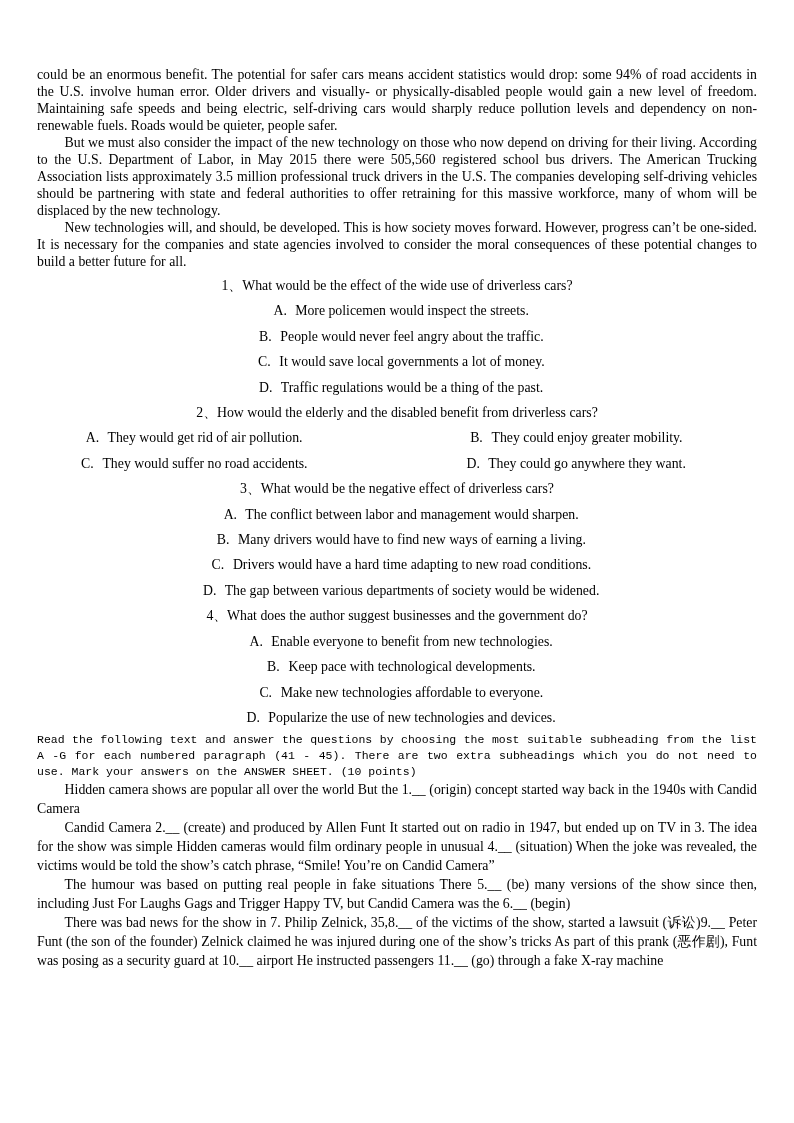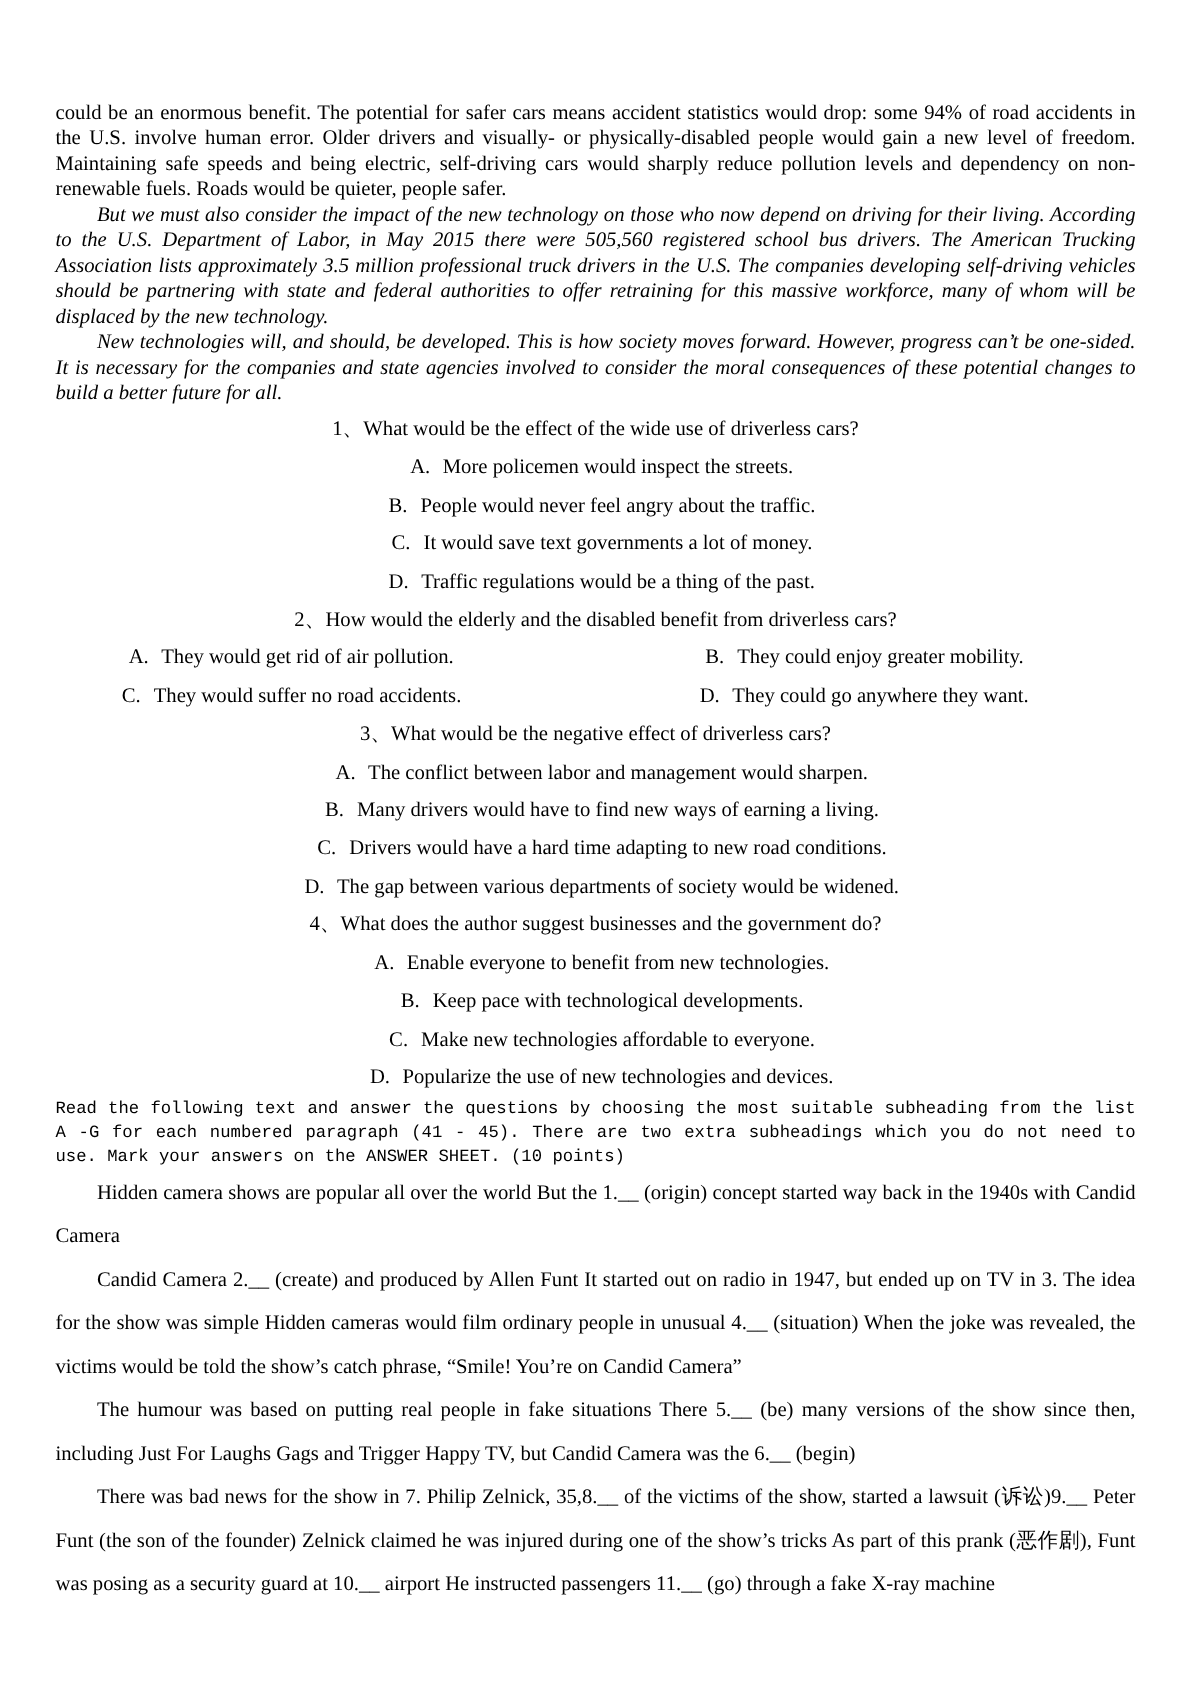--- a/index.html
+++ b/index.html
@@ -15,21 +15,21 @@
     width: 794px; height: 990px;
     padding: 66px 37px 0 37px;
   }
   
   .passage p {
     margin: 0;
     font-size: 13.8px;
     line-height: 17px;
     text-align: justify;
   }
-  .passage p.indent { text-indent: 2em; font-style: italic; }
+  .passage p.indent { text-indent: 2em; }
   
   .questions { margin-top: 3px; text-align: center; }
   .qline {
     font-size: 13.8px;
     line-height: 25.4px;
     white-space: nowrap;
   }
   .opt .optlabel {
     display: inline-block;
     width: 30px;
@@ -50,21 +50,21 @@
   .mono-body {
     font-family: "Liberation Mono", monospace;
     font-size: 11.5px;
     line-height: 16px;
     text-align: justify;
     margin: 0;
   }
   .cloze p {
     margin: 0;
     font-size: 13.8px;
-    line-height: 29px;
+    line-height: 19px;
     text-indent: 2em;
     text-align: justify;
   }
 </style>
 </head>
 <body>
 
 <div class="page">
 
   <div class="passage">
@@ -72,21 +72,21 @@
     <p class="indent">But we must also consider the impact of the new technology on those who now depend on driving for their living. According to the U.S. Department of Labor, in May 2015 there were 505,560 registered school bus drivers. The American Trucking Association lists approximately 3.5 million professional truck drivers in the U.S. The companies developing self-driving vehicles should be partnering with state and federal authorities to offer retraining for this massive workforce, many of whom will be displaced by the new technology.</p>
     <p class="indent">New technologies will, and should, be developed. This is how society moves forward. However, progress can’t be one-sided. It is necessary for the companies and state agencies involved to consider the moral consequences of these potential changes to build a better future for all.</p>
   </div>
 
   <div class="questions">
 
     <div>
       <div class="qline">1、What would be the effect of the wide use of driverless cars?</div>
       <div class="qline opt"><span class="optlabel">A.</span><span>More policemen would inspect the streets.</span></div>
       <div class="qline opt"><span class="optlabel">B.</span><span>People would never feel angry about the traffic.</span></div>
-      <div class="qline opt"><span class="optlabel">C.</span><span>It would save text governments a lot of money.</span></div>
+      <div class="qline opt"><span class="optlabel">C.</span><span>It would save local governments a lot of money.</span></div>
       <div class="qline opt"><span class="optlabel">D.</span><span>Traffic regulations would be a thing of the past.</span></div>
     </div>
 
     <div>
       <div class="qline">2、How would the elderly and the disabled benefit from driverless cars?</div>
       <div class="qline optgrid">
         <div class="opt"><span class="optlabel">A.</span><span>They would get rid of air pollution.</span></div>
         <div class="opt"><span class="optlabel">B.</span><span>They could enjoy greater mobility.</span></div>
       </div>
       <div class="qline optgrid">

